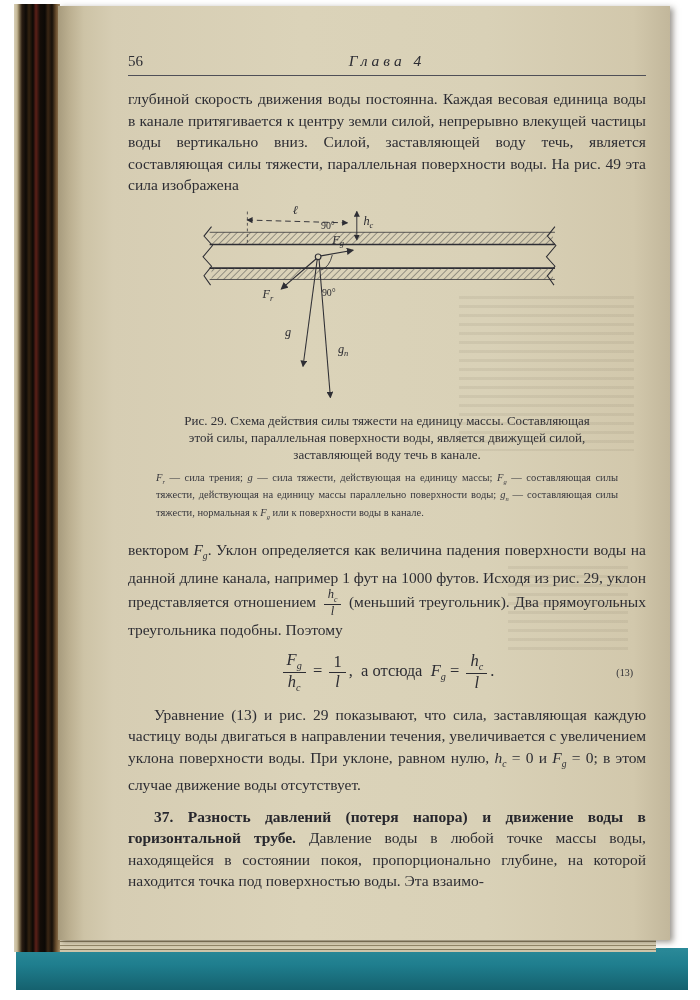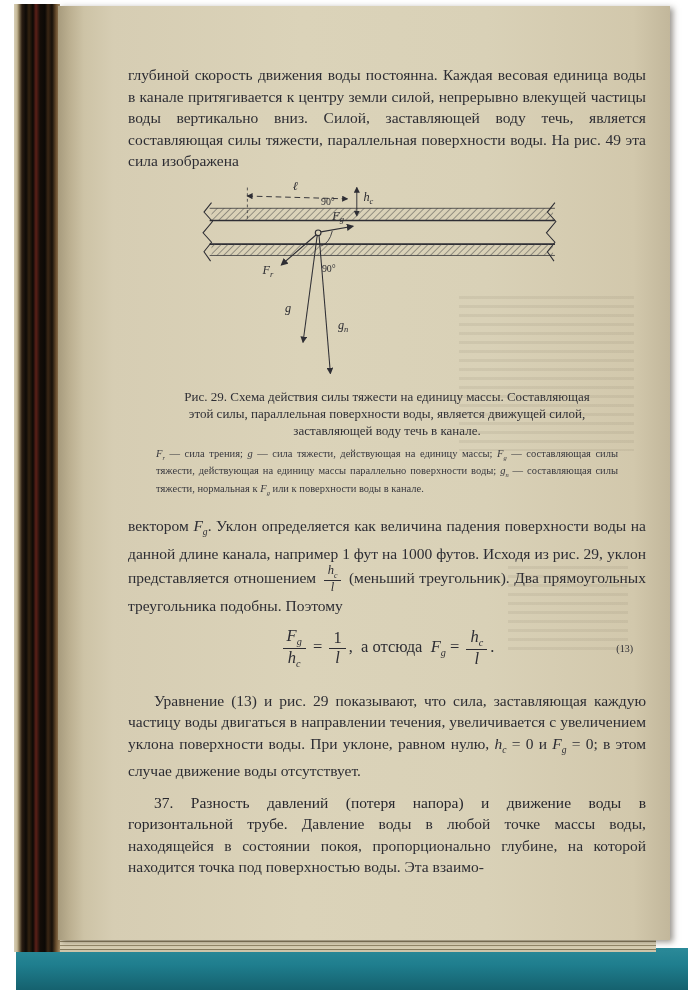--- a/index.html
+++ b/index.html
@@ -33,31 +33,31 @@
 
   .body{margin:0;font-size:15.5px;line-height:21.5px;text-align:justify;color:#2d2d33;}
   .p1{margin-top:12px;}
   .figure{margin-top:8px;text-align:center;}
   .fig-svg{width:378px;height:200px;}
   .caption{margin:4px auto 0;max-width:416px;font-size:13px;line-height:17px;text-align:center;color:#2f2f35;}
   .legend{margin:8px auto 0;max-width:462px;font-size:10.5px;line-height:13.5px;text-align:justify;color:#38383e;}
   .p2{margin-top:16px;}
   .formula{position:relative;margin:10px 0 6px;text-align:center;font-size:16.5px;}
   .eqnum{position:absolute;right:13px;top:50%;transform:translateY(-50%);font-size:10px;}
-  .p3{margin-top:20px;}
+  .p3{margin-top:10px;}
   .p4{margin-top:10px;}
   .indent{text-indent:26px;}
 
   .frac{display:inline-flex;flex-direction:column;vertical-align:middle;text-align:center;margin:0 3px;line-height:1.15;}
   .frac .fnum{border-bottom:1px solid #2d2d33;padding:0 4px;display:block;}
   .frac .fden{padding:0 4px;display:block;}
   .body .frac{font-size:12.5px;line-height:1.1;}
   sub{font-size:0.62em;font-style:italic;}
   i{font-style:italic;}
-  b{font-weight:normal;color:#27272d;}
+  b{font-weight:bold;color:#27272d;}
 
   .flabel{font-style:italic;font-size:13px;fill:#2b2b31;font-family:"Liberation Serif",serif;}
   .fsmall{font-style:normal;font-size:10.5px;}
   .fsub{font-size:9px;}
 
   .bleed{position:absolute;pointer-events:none;
          background:repeating-linear-gradient(180deg,rgba(110,100,80,0.10) 0px,rgba(110,100,80,0.10) 3px,
          rgba(0,0,0,0) 3px,rgba(0,0,0,0) 9px);}
   .bleed1{right:36px;top:290px;width:175px;height:155px;}
   .bleed2{right:42px;top:560px;width:120px;height:85px;}
@@ -67,20 +67,25 @@
 
 <div class="scan">
   <div class="cover"></div>
   <div class="stack"></div>
   <div class="spine"></div>
 
   <div class="paper">
     <div class="bleed bleed1"></div>
     <div class="bleed bleed2"></div>
 
+    <div class="header">
+      <span class="pagenum">56</span>
+      <span class="chapter">Глава 4</span>
+      <span class="hspacer"></span>
+    </div>
 
     <p class="body p1">глубиной скорость движения воды постоянна. Каждая весовая единица воды в канале притягивается к центру земли силой, непрерывно влекущей частицы воды вертикально вниз. Силой, заставляющей воду течь, является составляющая силы тяжести, параллельная поверхности воды. На рис. 49 эта сила изображена</p>
 
     <div class="figure">
       <svg class="fig-svg" viewBox="0 0 400 212">
         <defs>
           <pattern id="hatch" width="5" height="5" patternUnits="userSpaceOnUse" patternTransform="rotate(45)">
             <line x1="0" y1="0" x2="0" y2="5" stroke="#50504f" stroke-width="1.1"></line>
           </pattern>
           <marker id="arr" viewBox="0 0 10 10" refX="8.5" refY="5" markerWidth="6.5" markerHeight="6.5" orient="auto-start-reverse">

